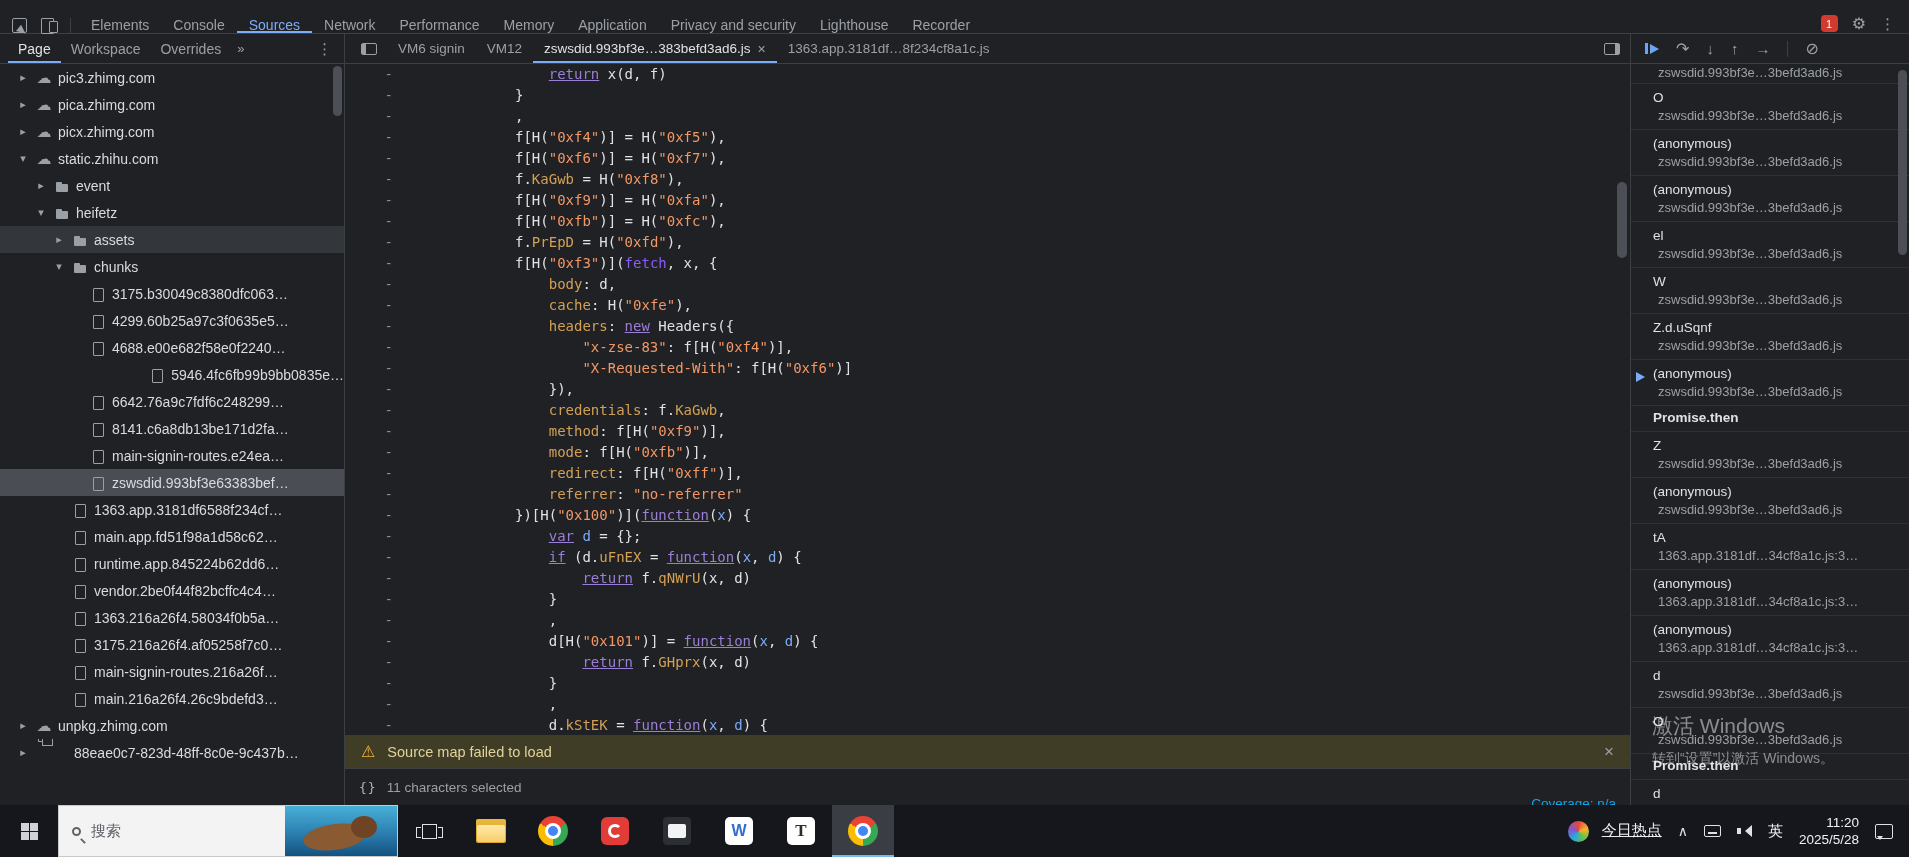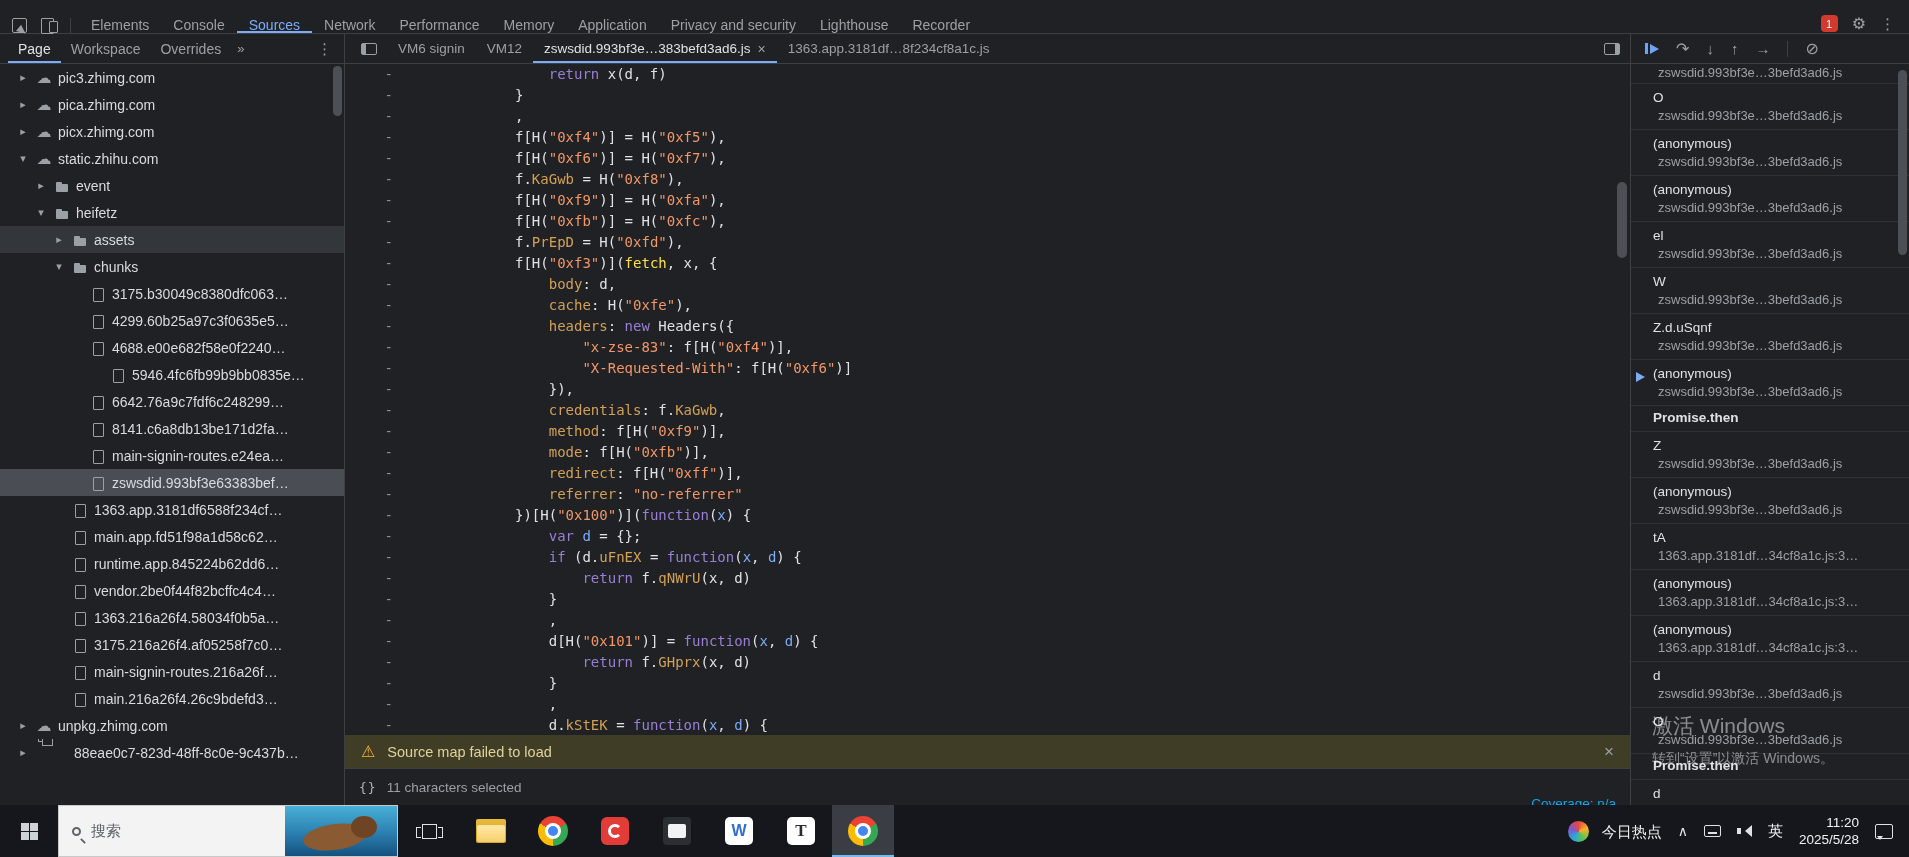--- a/index.html
+++ b/index.html
@@ -60,21 +60,21 @@
   .ticon.folder::after{content:"";position:absolute;left:2px;top:4px;width:6px;height:3px;background:#9aa0a6;border-radius:1px 1px 0 0;}
   .ticon.file::before{content:"";position:absolute;left:3px;top:2px;width:9px;height:12px;border:1px solid #9aa0a6;border-radius:1px;}
   .ticon.frame::before{content:"";position:absolute;left:2px;top:2px;width:9px;height:8px;border:1px solid #9aa0a6;}
   .ticon.frame::after{content:"";position:absolute;left:6px;top:6px;width:9px;height:8px;border:1px solid #9aa0a6;background:#202124;}
 
   .editor-col{flex:1;display:flex;flex-direction:column;min-width:0;position:relative;}
   .code{flex:1;overflow:hidden;position:relative;font-family:"DejaVu Sans Mono",monospace;font-size:14px;line-height:21px;}
   .cline{display:flex;height:21px;}
   .gut{width:48px;flex:none;text-align:right;color:#8a8e93;}
   .ct{flex:none;white-space:pre;padding-left:122px;}
-  .t-v{color:#dfe1e5;} .t-k{color:#9a7fd5;} .t-s{color:#f29766;} .t-p{color:#d2a056;} .t-d{color:#7cacf8;} .t-b{color:#fde047;text-align:right;}
+  .t-v{color:#dfe1e5;} .t-k{color:#9a7fd5;text-decoration:underline;} .t-s{color:#f29766;} .t-p{color:#d2a056;} .t-d{color:#7cacf8;} .t-b{color:#8b5cf6;text-align:right;}
 
   .warnbar{height:33px;flex:none;background:#403d27;display:flex;align-items:center;gap:12px;padding:0 16px;font-size:14.5px;color:#e0d29a;}
   .warnbar .wicon{color:#f0b23c;font-size:16px;}
   .warnbar .x{margin-left:auto;color:#9aa0a6;font-size:17px;}
 
   .statusbar{height:37px;flex:none;border-top:1px solid #3c4043;display:flex;align-items:center;gap:10px;padding:0 14px;font-size:13.5px;color:#9aa0a6;}
   .statusbar .braces{font-family:"DejaVu Sans Mono",monospace;color:#aeb3b8;font-size:13px;letter-spacing:1px;}
   .statusbar .coverage{margin-left:auto;color:#0ea5e9;margin-top:33px;}
 
   
@@ -119,21 +119,21 @@
     background:conic-gradient(from -60deg,#ea4335 0 120deg,#34a853 0 240deg,#fbbc05 0 360deg);}
   .icon-chrome::before{content:"";position:absolute;inset:7px;background:#fff;border-radius:50%;}
   .icon-chrome::after{content:"";position:absolute;inset:10px;background:#4285f4;border-radius:50%;}
   .icon-redapp{width:28px;height:28px;border-radius:6px;background:#e23c39;position:relative;}
   .icon-redapp::after{content:"";position:absolute;inset:7px;border:3px solid #fff;border-radius:50%;border-right-color:transparent;}
   .icon-photoapp{width:28px;height:28px;border-radius:4px;background:#2b2e33;position:relative;}
   .icon-photoapp::after{content:"";position:absolute;left:5px;top:7px;width:18px;height:14px;background:#f2f3f5;border-radius:2px;}
   .icon-wps{width:28px;height:28px;border-radius:5px;background:#fff;color:#2f6fd0;font-weight:bold;font-size:16px;display:flex;align-items:center;justify-content:center;}
   .icon-typora{width:28px;height:28px;border-radius:5px;background:#fff;color:#2c2c2c;font-weight:bold;font-size:17px;font-family:"Liberation Serif",serif;display:flex;align-items:center;justify-content:center;}
   .tray{margin-left:auto;display:flex;align-items:center;gap:16px;padding-right:16px;color:#e8eaed;}
-  .news{display:flex;align-items:flex-end;gap:13px;}
+  .news{display:flex;align-items:flex-start;gap:13px;text-decoration:underline;}
   .icon-news{width:21px;height:21px;border-radius:50%;background:conic-gradient(#e5493c,#f7b32b,#61c24e,#2aa7e0,#8355c9,#e5493c);}
   .news-label{font-size:15px;color:#f0f1f3;}
   .tray-glyph{font-size:14px;color:#dfe1e5;}
   .icon-kbd{width:17px;height:12px;border:1.5px solid #dfe1e5;border-radius:2px;position:relative;}
   .icon-kbd::after{content:"";position:absolute;left:3px;bottom:2px;right:3px;height:2px;background:#dfe1e5;}
   .icon-speaker{position:relative;width:15px;height:14px;}
   .icon-speaker::before{content:"";position:absolute;left:0;top:4px;width:4px;height:6px;background:#dfe1e5;}
   .icon-speaker::after{content:"";position:absolute;left:2px;top:1px;width:0;height:0;border:6px solid transparent;border-right:7px solid #dfe1e5;}
   .ime{font-size:15px;color:#f0f1f3;}
   .clock{text-align:right;font-size:13.5px;line-height:17px;color:#f0f1f3;}
@@ -266,21 +266,21 @@
           <div class="tree-row" style="padding-left: 70px;">
             <span class="arrow"></span>
             <span class="ticon file"></span>
             <span class="tlabel">4299.60b25a97c3f0635e5…</span>
           </div>
           <div class="tree-row" style="padding-left: 70px;">
             <span class="arrow"></span>
             <span class="ticon file"></span>
             <span class="tlabel">4688.e00e682f58e0f2240…</span>
           </div>
-          <div class="tree-row" style="padding-left: 90px;">
+          <div class="tree-row" style="padding-left: 90px; justify-content: flex-end;">
             <span class="arrow"></span>
             <span class="ticon file"></span>
             <span class="tlabel">5946.4fc6fb99b9bb0835e…</span>
           </div>
           <div class="tree-row" style="padding-left: 70px;">
             <span class="arrow"></span>
             <span class="ticon file"></span>
             <span class="tlabel">6642.76a9c7fdf6c248299…</span>
           </div>
           <div class="tree-row" style="padding-left: 70px;">

